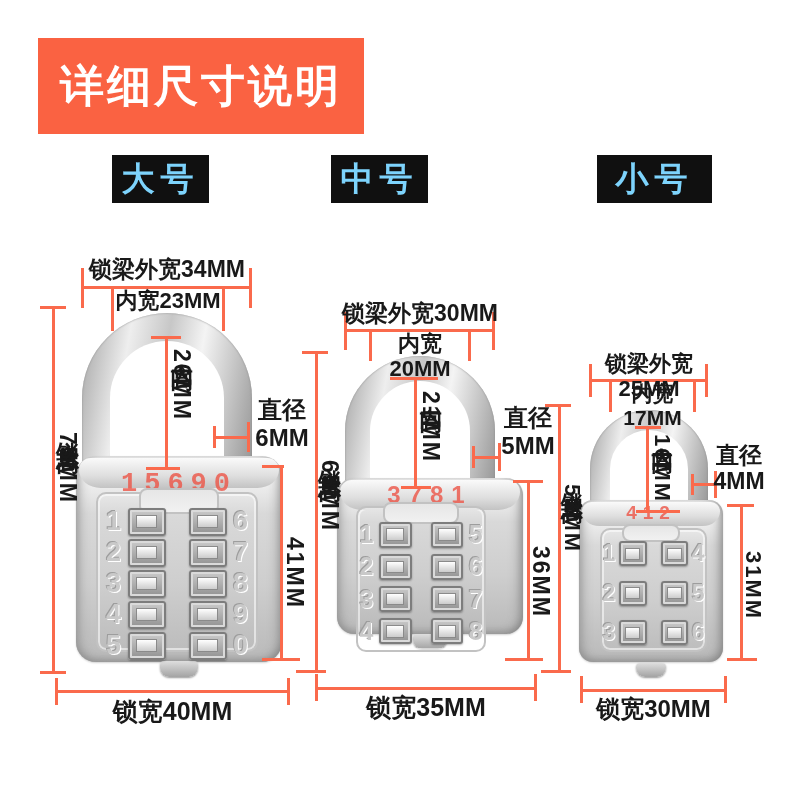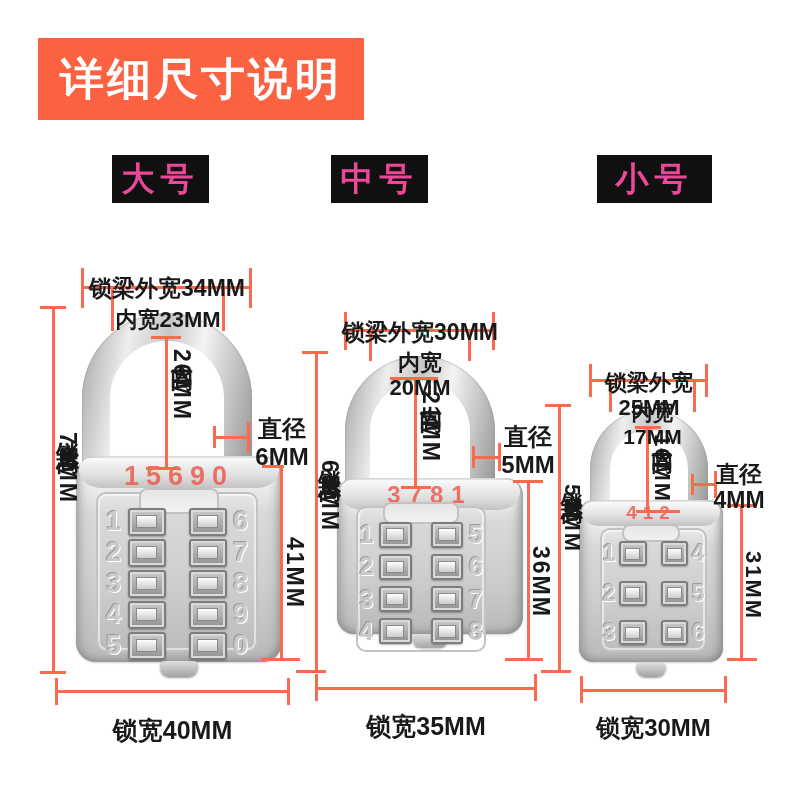--- a/index.html
+++ b/index.html
@@ -1,29 +1,29 @@
 <!DOCTYPE html>
 <html><head>
 <meta charset="utf-8">
 <style>
   * { margin:0; padding:0; box-sizing:border-box; }
   html,body { width:800px; height:800px; background:#ffffff; font-family:"Liberation Sans", sans-serif; }
   body { position:relative; overflow:hidden; }
 
   
-  .banner { position:absolute; left:38px; top:38px; width:326px; height:82px;
+  .banner { position:absolute; left:38px; top:38px; width:326px; height:96px;
             background:#fa6242; color:#fff; font-size:44px; font-weight:700;
             display:flex; align-items:center; justify-content:center; letter-spacing:3px; }
-  .tab { position:absolute; top:155px; height:48px; background:#101010; color:#ec4899;
+  .tab { position:absolute; top:155px; height:48px; background:#101010; color:#7dd3fc;
          font-size:33px; font-weight:600; display:flex; align-items:center; justify-content:center; letter-spacing:6px; }
 
   
   .hl, .vl { position:absolute; background:#fa6a4c; z-index:6; }
   .hl { height:3px; } .vl { width:3px; }
-  .dlabel { position:absolute; color:#191919; font-weight:600; text-align:center; z-index:7; line-height:1.15;margin-top:19px; }
+  .dlabel { position:absolute; color:#191919; font-weight:600; text-align:center; z-index:7; line-height:1.15; }
   .vtext  { position:absolute; color:#191919; font-weight:600; z-index:7;
             writing-mode:vertical-rl; text-orientation:mixed; letter-spacing:2px; line-height:1.05; }
 
   
   .shackle { position:absolute; z-index:1;
              background:linear-gradient(100deg,#a2a2a2,#eeeeee 26%,#c7c7c7 46%,#f4f4f4 64%,#969696);
              box-shadow:inset 0 0 2px #8b8b8b; }
   .hole { position:absolute; background:#ffffff; }
   .lockbody { position:absolute; z-index:2;
               background:linear-gradient(180deg,#ececec 0%,#f8f8f8 7%,#d9d9d9 28%,#cecece 62%,#b9b9b9 100%);
@@ -67,21 +67,21 @@
 <div class="tab" style="left:112px; width:97px;">大号</div>
 <div class="tab" style="left:331px; width:97px;">中号</div>
 <div class="tab" style="left:597px; width:115px;">小号</div>
 
 <div class="g0">
   <div class="shackle" style="left:82px; top:313px; width:170px; height:157px; border-radius:85px 85px 0 0;">
     <div class="hole" style="left:28px; top:28px; right:28px; bottom:-2px; border-radius:57px 57px 0 0;"></div>
   </div>
   <div class="lockbody" style="left:76px; top:456px; width:206px; height:206px; border-radius:20px;">
     <div class="cap"></div>
-    <div class="code" style="top:5px; font-size:27px; letter-spacing:7px;">15690</div>
+    <div class="code" style="top:13px; font-size:27px; letter-spacing:7px;font-family:Liberation Mono, monospace;">15690</div>
     <div class="notch" style="top:32px; width:80px; height:26px;"></div>
     <div class="panel" style="left:20px; top:36px; width:162px; height:160px;"></div>
     <div class="keypad" style="left:22px; top:50px; width:158px; height:144px;">
         <div class="krow">
           <span class="kd">1</span>
           <span class="kbtn"></span>
           <span class="kbtn"></span>
           <span class="kd">6</span>
         </div>
         <div class="krow">

